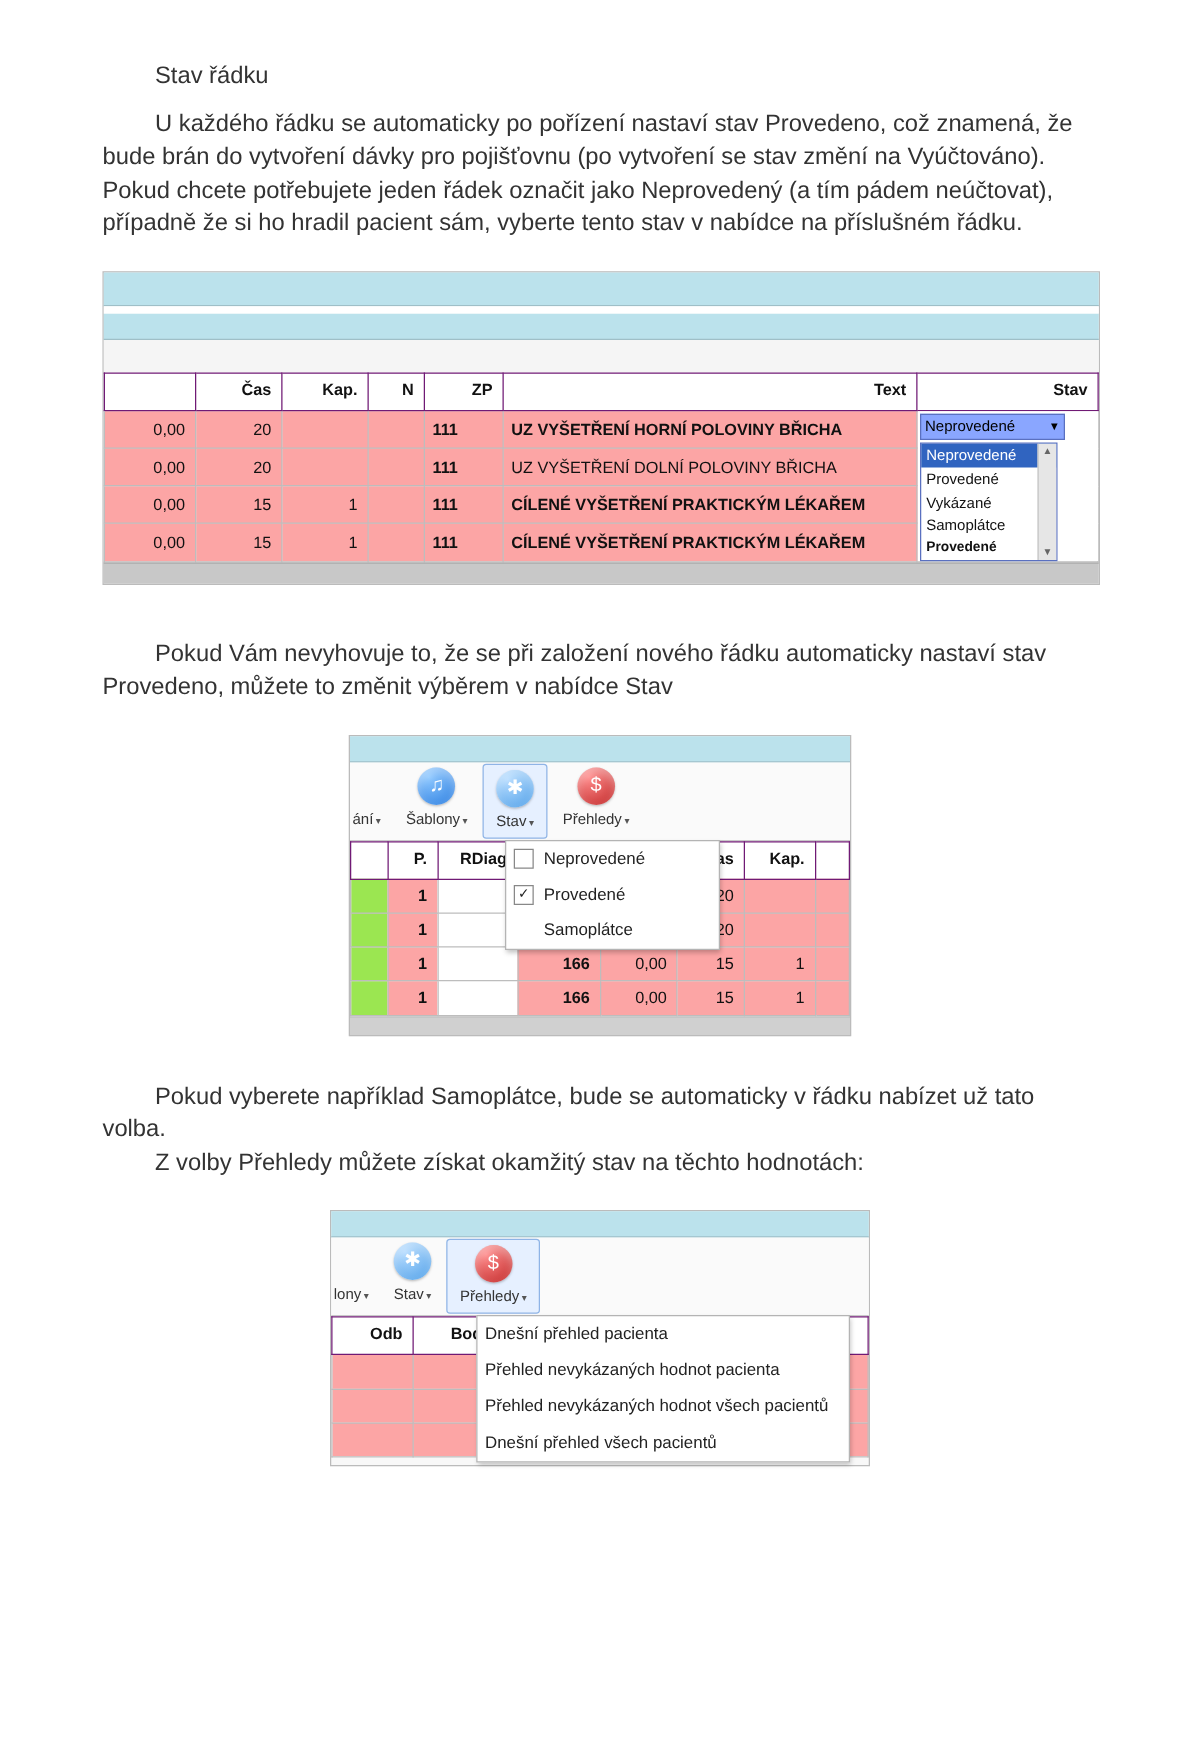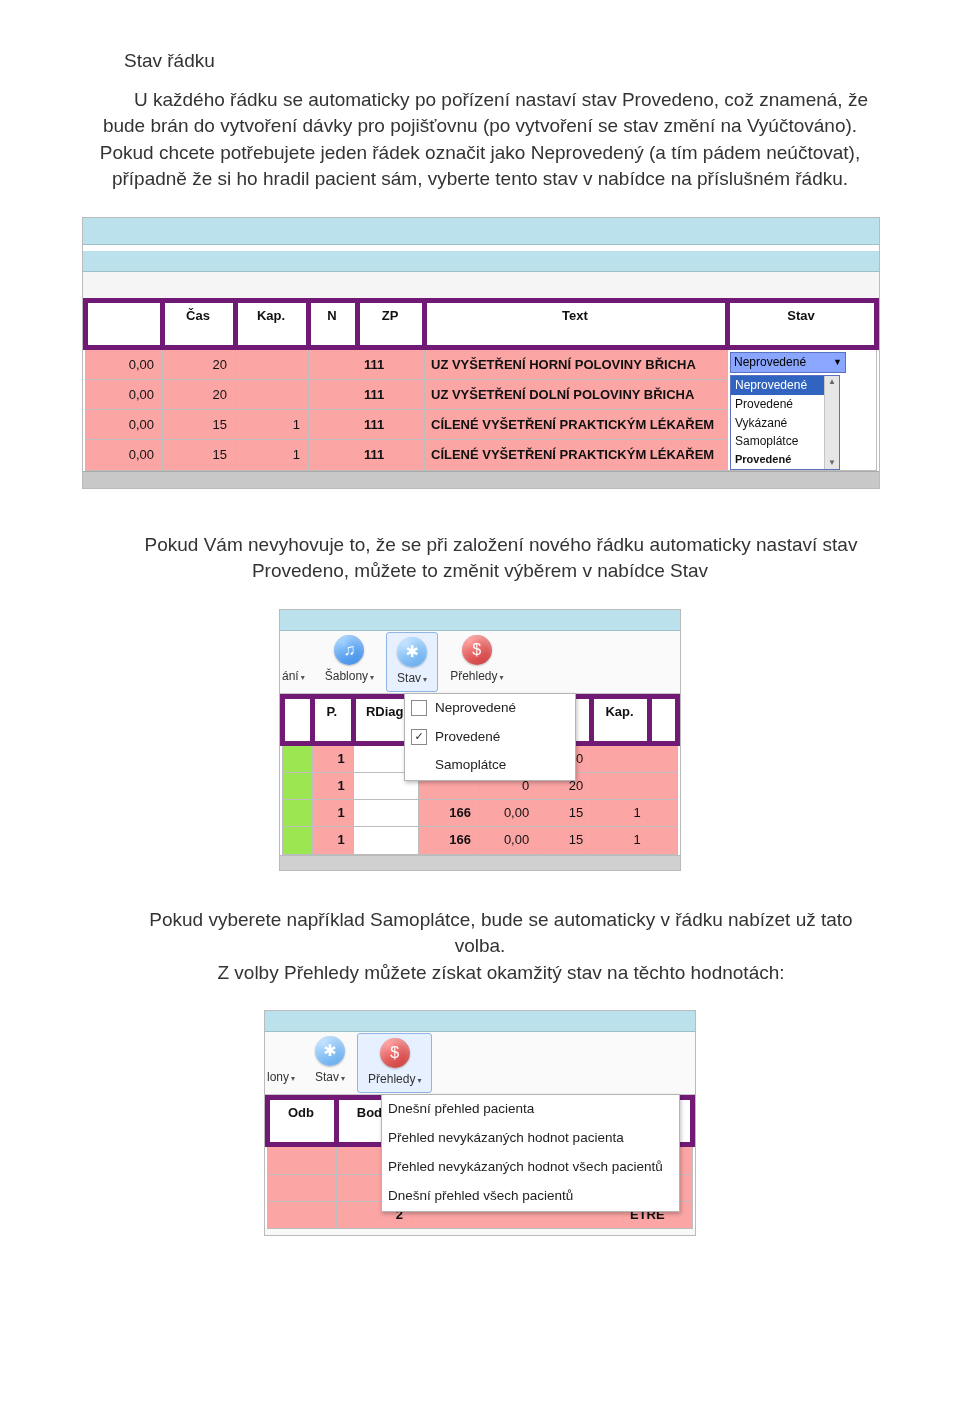--- a/index.html
+++ b/index.html
@@ -1,27 +1,27 @@
 <!DOCTYPE html>
 <html><head>
 <meta charset="utf-8">
 <style>
   html,body{margin:0;padding:0;background:#fff;color:#222;font-family:"Segoe UI",Tahoma,Arial,sans-serif;font-size:18px;line-height:1.4}
   .page{width:960px;margin:12px auto;padding:36px 82px 30px 82px;box-sizing:border-box}
   .hdr{font-size:19px;color:#333;margin-bottom:12px;margin-left:42px}
-  .para{font-size:19px;color:#333;margin-bottom:24px;text-align:center}
+  .para{font-size:19px;color:#333;margin-bottom:24px;text-align:left}
   .para.indent{text-indent:42px}
   .fig{margin:18px 0 36px 0}
   .fig.center{display:flex;justify-content:center}
   .scr{border:1px solid #bbb;background:#f8f8f8;display:inline-block}
   .banner{height:26px;background:#bbe2ec;border-bottom:1px solid #9fbfc7}
   .banner.sm{height:20px}
   .gap{height:26px;background:#f5f5f5}
   table.tb{border-collapse:collapse;font-family:Tahoma,Arial,sans-serif;font-size:13px;color:#111;background:#fff}
-  table.tb th{font-weight:bold;text-align:center;border:5px solid #701a75;background:#fff;padding:4px 8px 20px 6px}
+  table.tb th{font-weight:bold;text-align:right;border:1px solid #701a75;background:#fff;padding:4px 8px 7px 6px}
   table.tb td{border:1px solid #bdbdbd;padding:4px 8px 4px 6px;text-align:right}
   table.tb td.l{text-align:left}
   .grey{background:#fca5a5}
   .footer-grey{height:16px;background:#c8c8c8;border-top:1px solid #aaa}
   .sel{display:inline-flex;align-items:center;justify-content:space-between;width:108px;background:#8aa6ff;color:#000;border:1px solid #5a70c0;font-size:12px;padding:1px 3px}
   .sel .tri{font-size:9px}
   .dd{background:#fff;border:1px solid #5a70c0;font-size:12px;position:relative;width:108px}
   .dd .opt{padding:1px 4px;white-space:nowrap}
   .dd .opt.sel-o{background:#3064c0;color:#fff}
   .toolbar{display:flex;border-bottom:1px solid #c8c8c8;background:#fafafa;font-size:12px}
@@ -89,21 +89,21 @@
                 </div>
               </div>
             </td>
           </tr>
           <tr>
             <td class="grey">0,00</td>
             <td class="grey">20</td>
             <td class="grey"></td>
             <td class="grey"></td>
             <td class="grey l" style="font-weight:bold">111</td>
-            <td class="grey l" style="font-weight:bold">UZ VYŠETŘENÍ DOLNÍ POLOVINY BŘICHA</td>
+            <td class="grey l" style="font-weight:normal">UZ VYŠETŘENÍ DOLNÍ POLOVINY BŘICHA</td>
           </tr>
           <tr>
             <td class="grey">0,00</td>
             <td class="grey">15</td>
             <td class="grey">1</td>
             <td class="grey"></td>
             <td class="grey l" style="font-weight:bold">111</td>
             <td class="grey l" style="font-weight:bold">CÍLENÉ VYŠETŘENÍ PRAKTICKÝM LÉKAŘEM</td>
           </tr>
           <tr>

